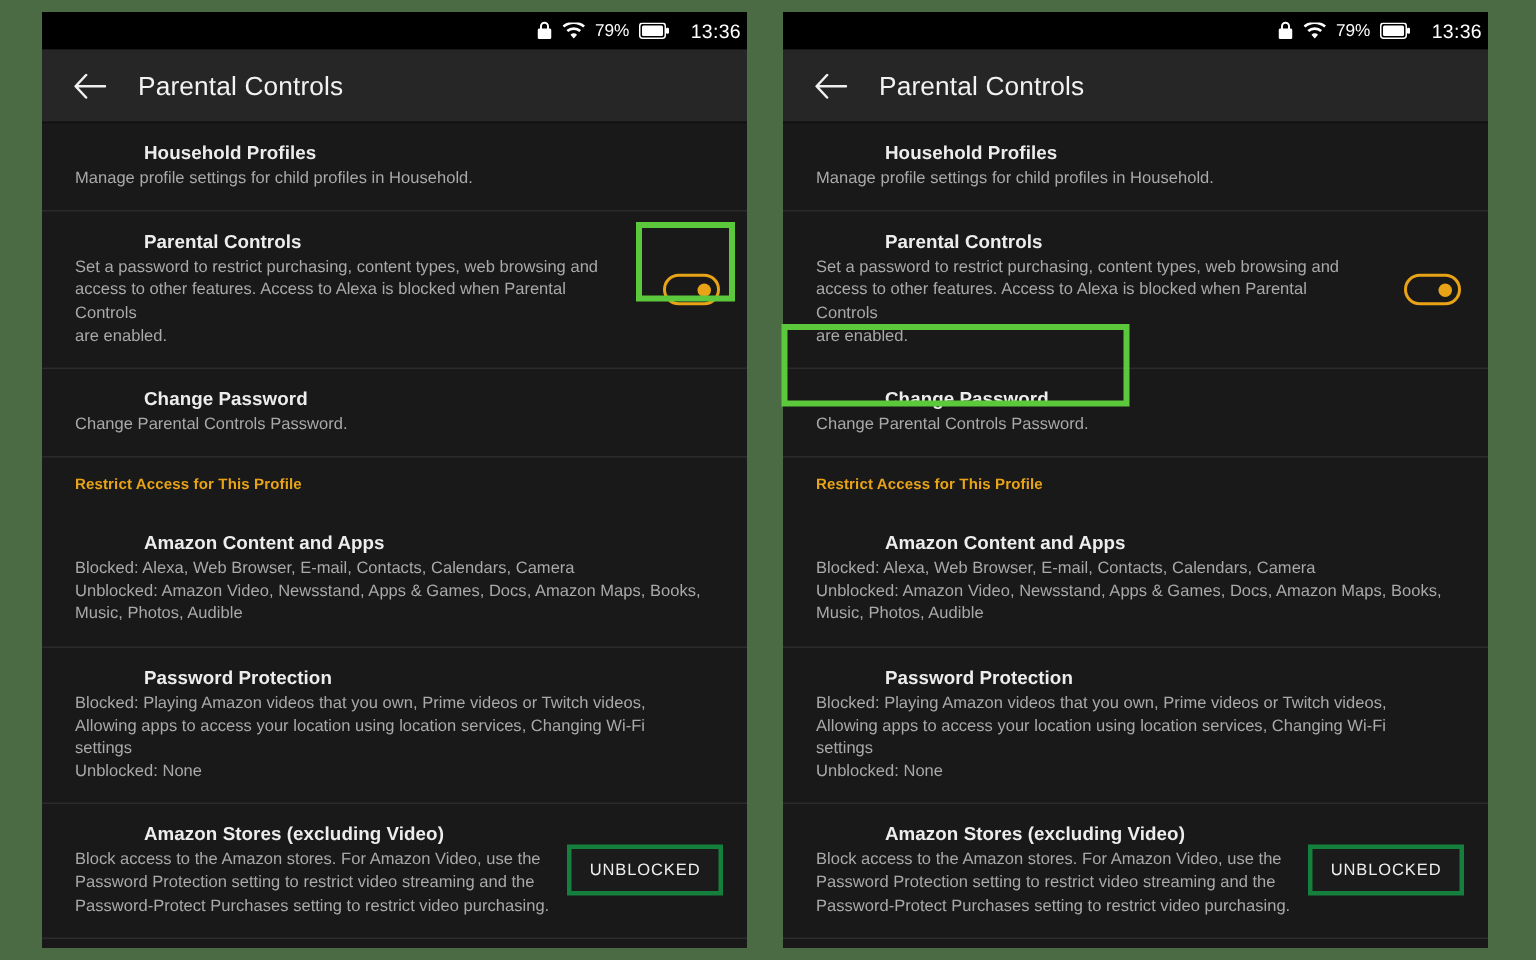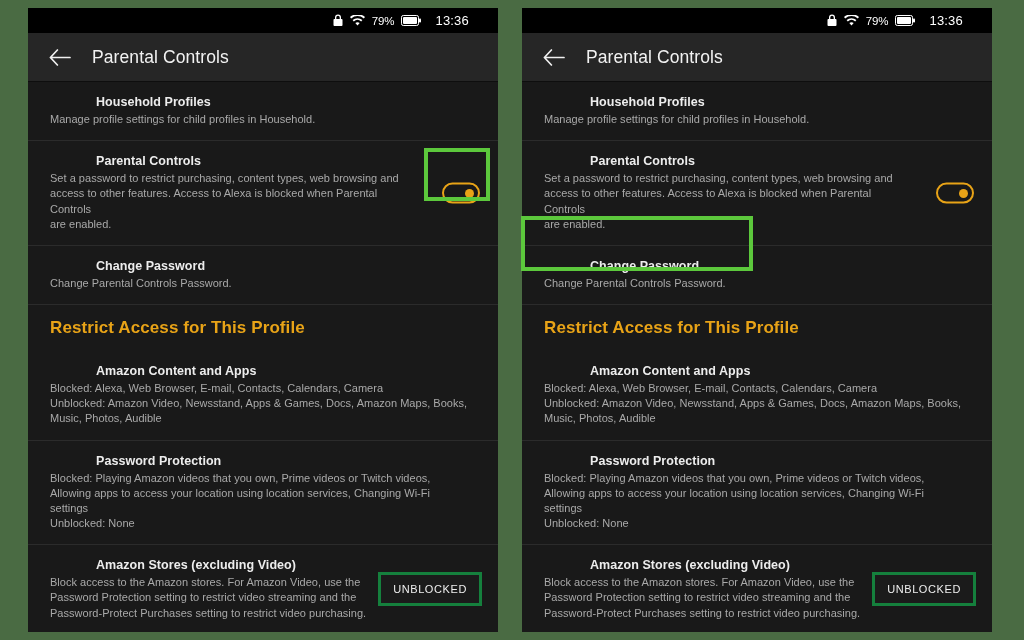--- a/index.html
+++ b/index.html
@@ -36,21 +36,21 @@
   .panel-right { left: 522px; }
 
   
   .statusbar {
     flex: 0 0 auto;
     height: 25px;
     background: #000000;
     display: flex;
     align-items: center;
     justify-content: flex-end;
-    padding-right: 29px;
+    padding-right: 4px;
     gap: 7px;
     color: #ffffff;
     font-size: 11.5px;
   }
   .statusbar .icon { display: inline-flex; align-items: center; }
   .battery-pct { font-size: 11.5px; letter-spacing: -0.1px; }
   .clock { font-size: 13px; margin-left: 7px; letter-spacing: 0.2px; }
 
   
   .titlebar {
@@ -105,21 +105,21 @@
   .row-desc {
     color: #a9a9a9;
     font-size: 11px;
     line-height: 1.38;
     letter-spacing: 0.02px;
   }
   .row-desc .line { display: block; }
 
   .section-label {
     color: #e8a317;
-    font-size: 17px;
+    font-size: 10px;
     font-weight: 700;
     letter-spacing: 0.1px;
   }
 
   
   .toggle {
     position: absolute;
     right: 18px;
     top: 50%;
     transform: translateY(-50%);

